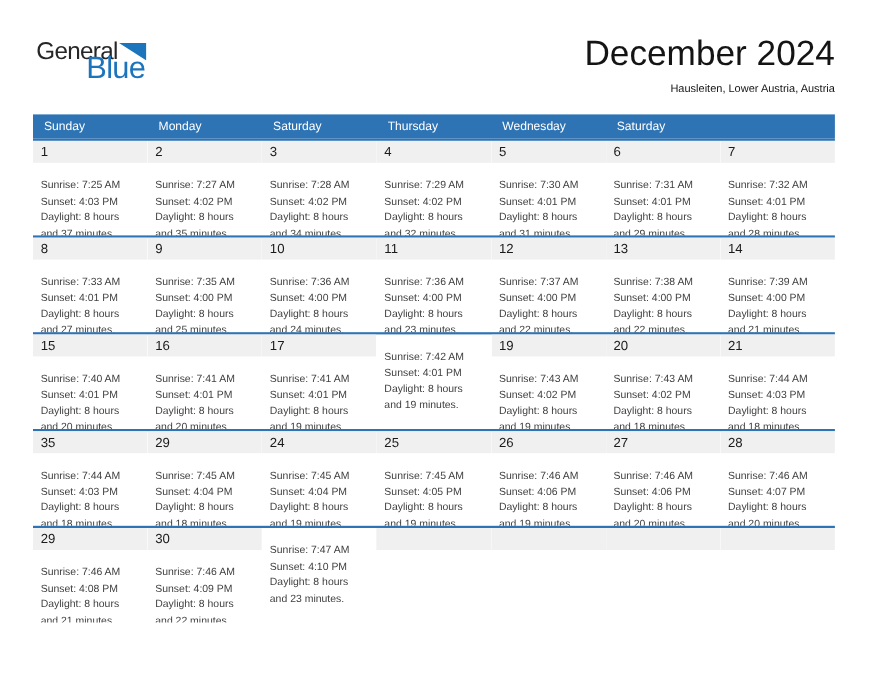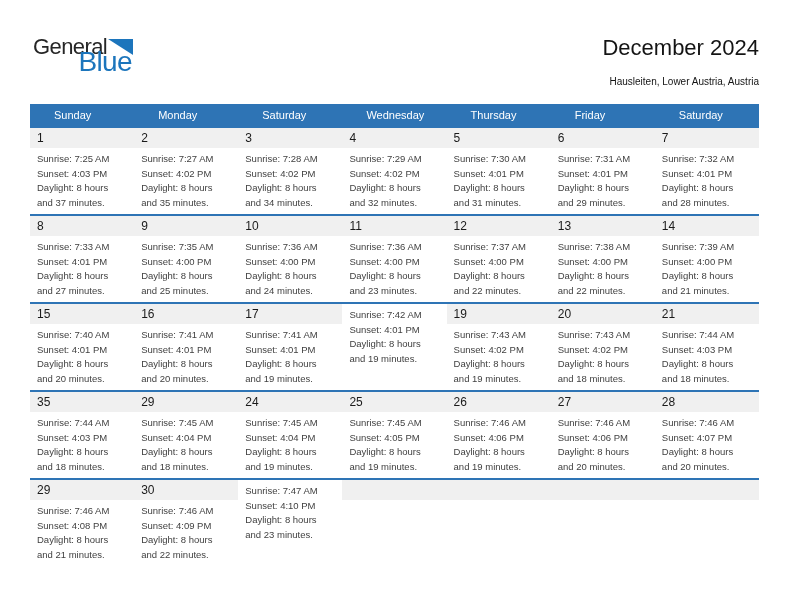--- a/index.html
+++ b/index.html
@@ -18,43 +18,43 @@
   .logo-general { font-size:22px; color:#262626; letter-spacing:-0.6px; line-height:22px; }
   .logo-triangle {
     width:25px; height:16px; margin-top:3px; margin-left:1px;
     background:#1C75BC;
     clip-path:polygon(0 0, 100% 0, 100% 100%);
   }
   .logo-blue { font-size:28px; color:#1C75BC; letter-spacing:-0.6px; line-height:22px; margin-top:-7px; text-align:right; padding-right:1px; }
 
   
   .title-block { position:absolute; right:33px; top:32px; text-align:right; }
-  .title { font-size:22px; color:#141414; line-height:32px; }
+  .title { font-size:32px; color:#141414; line-height:32px; }
   .subtitle { font-size:10px; color:#141414; line-height:18px; margin-top:9px; }
 
   
   .calendar { position:absolute; left:30px; top:104px; width:729px; }
   .weekday-row {
     display:grid; grid-template-columns:repeat(7,1fr);
     background:#2E74B5; height:22px;
   }
-  .weekday { color:#ffffff; font-size:11px; line-height:22px; padding-left:24px; }
+  .weekday { color:#ffffff; font-size:11px; line-height:22px; padding-left:10px; }
 
   .week-row {
     display:grid; grid-template-columns:repeat(7,1fr);
     border-top:2px solid #2E74B5;
     height:86px;
   }
   .day-cell { overflow:hidden; }
   .day-number {
     background:#F0F0F0; height:20px; line-height:20px;
     font-size:12px; color:#1A1A1A; padding-left:7px;
   }
   .day-details {
-    padding:4px 3px 0 7px;
+    padding:14px 3px 0 7px;
     font-size:9.5px; line-height:14.5px; color:#3F3F3F;
   }
 </style>
 </head>
 <body>
 
 <div class="page">
 
   <div class="logo">
     <div class="logo-top">
@@ -67,23 +67,22 @@
   <div class="title-block">
     <div class="title">December 2024</div>
     <div class="subtitle">Hausleiten, Lower Austria, Austria</div>
   </div>
 
   <div class="calendar">
     <div class="weekday-row">
       <div class="weekday">Sunday</div>
       <div class="weekday">Monday</div>
       <div class="weekday">Saturday</div>
+      <div class="weekday">Thursday</div>
       <div class="weekday">Wednesday</div>
-      <div class="weekday">Thursday</div>
-      <div class="weekday">Friday</div>
       <div class="weekday">Saturday</div>
     </div>
     <div id="weeks">
         <div class="week-row">
           <div class="day-cell">
             <div class="day-number">1</div>
             <div class="day-details">
               <div>Sunrise: 7:25 AM</div>
               <div>Sunset: 4:03 PM</div>
               <div>Daylight: 8 hours</div>

